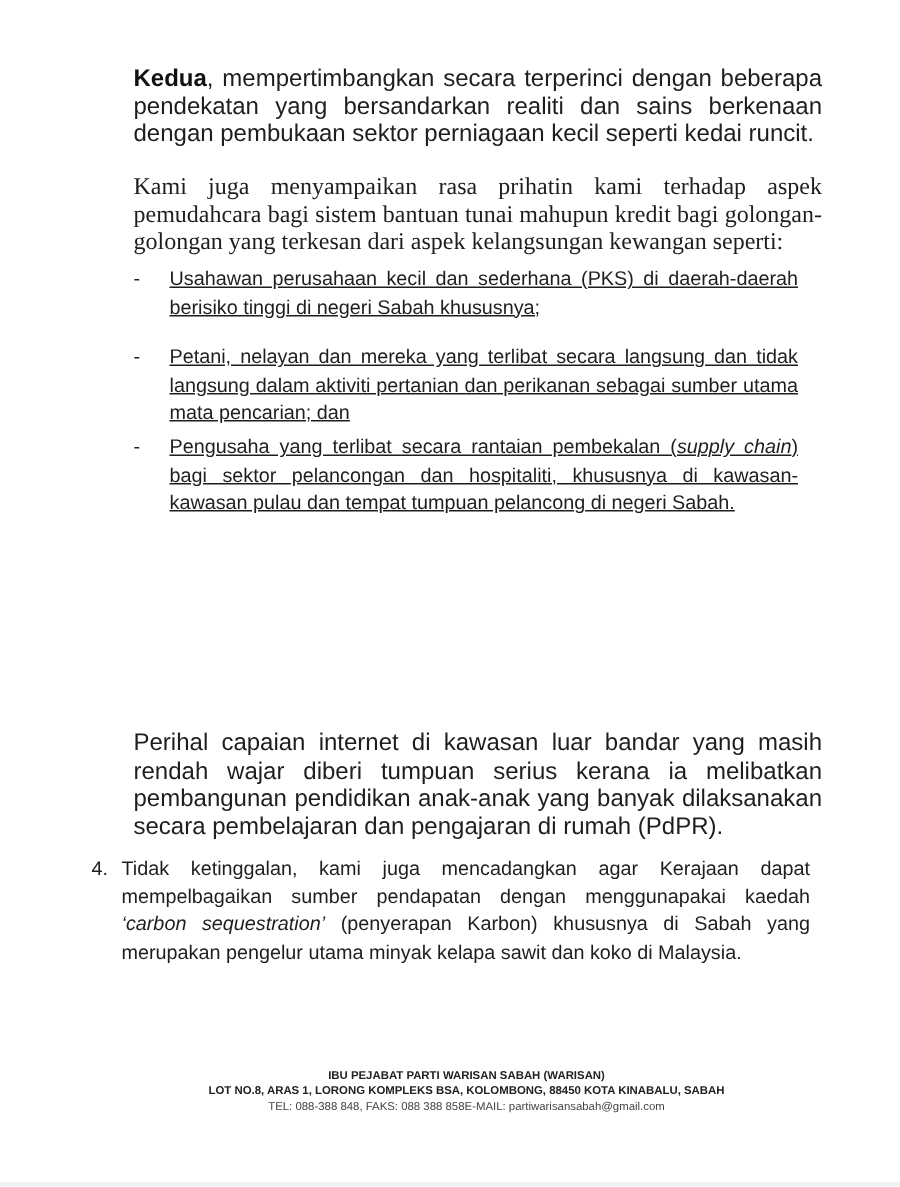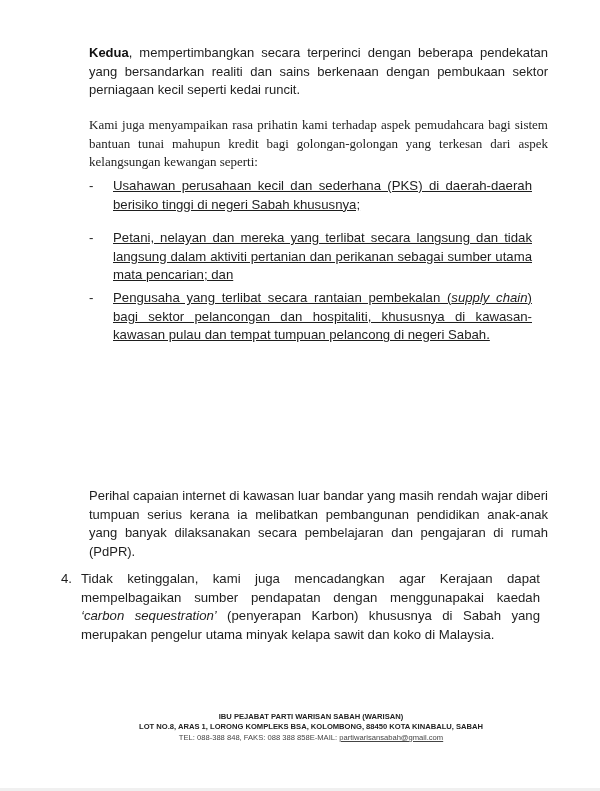--- a/index.html
+++ b/index.html
@@ -15,21 +15,21 @@
     .page {
       position: absolute;
       left: 0; top: 0;
       width: 600px; height: 791px;
       background: #ffffff;
     }
     .para {
       position: absolute;
       left: 89px;
       width: 459px;
-      font-size: 13px;
+      font-size: 16px;
       line-height: 18.6px;
       text-align: justify;
       margin: 0;
     }
     .para.last-left { text-align-last: left; }
     .bold { font-weight: bold; color: #111; }
     .ital { font-style: italic; }
     .bullet-item {
       position: absolute;
       left: 89px;
@@ -72,21 +72,21 @@
       left: 0;
       width: 600px;
       top: 712px;
       text-align: center;
       font-size: 7.6px;
       line-height: 10.4px;
       padding-left: 11px;
     }
     .footer .f-bold { font-weight: bold; color: #222; }
     .footer .f-contact { color: #444; }
-    .footer .f-email { text-decoration: underline; color: #444; margin-top: 31px; }
+    .footer .f-email { color: #444; margin-top: 31px; }
     .bottom-shade {
       position: absolute;
       left: 0; bottom: 0;
       width: 600px; height: 3px;
       background: #f0f0f0;
     }
   </style>
 </head>
 <body>
 

